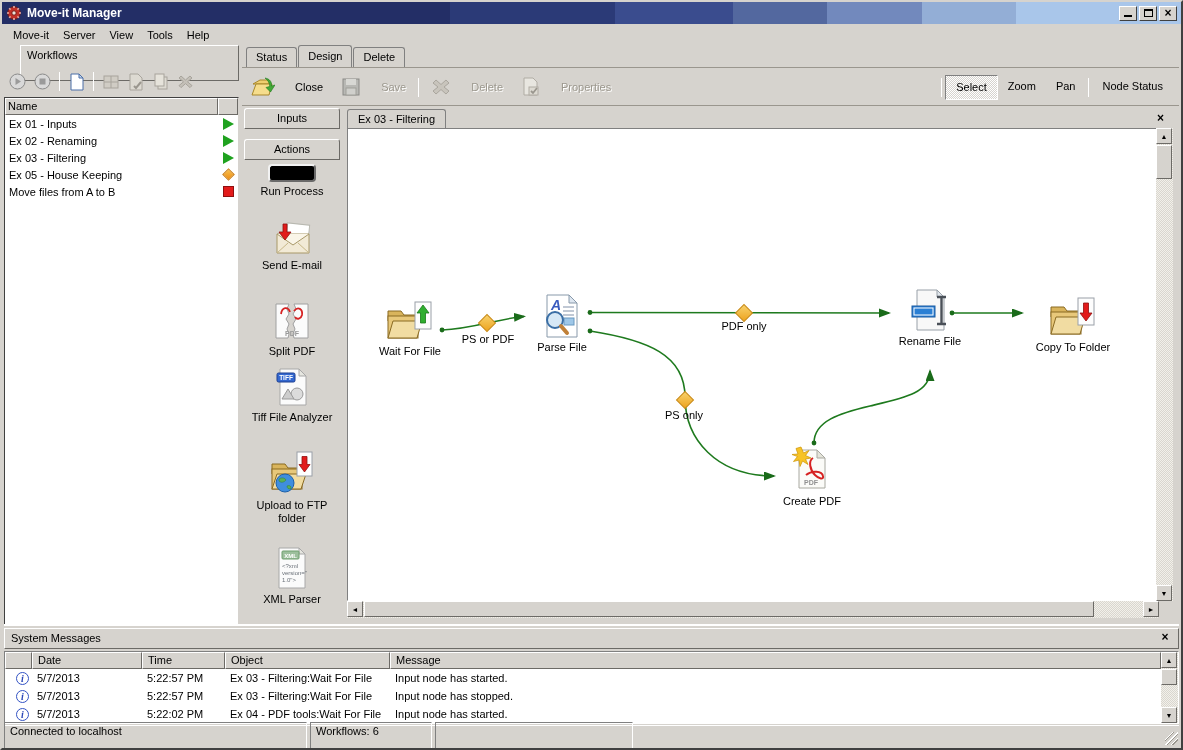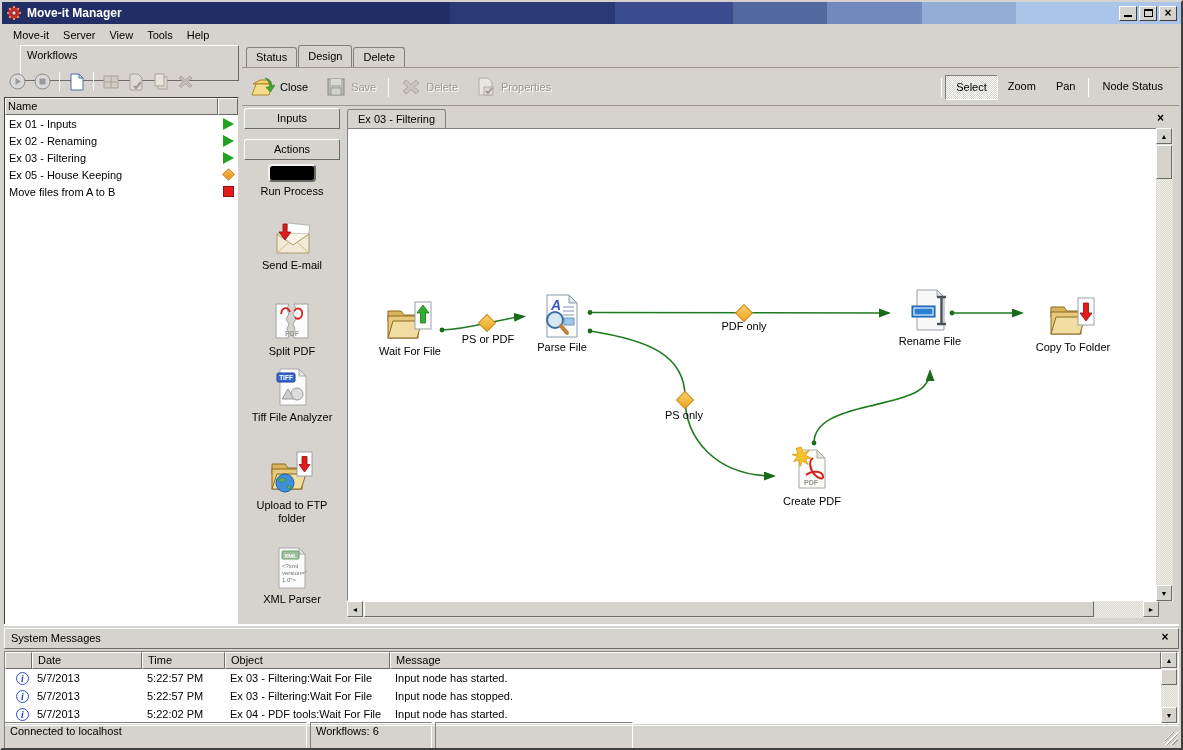--- a/index.html
+++ b/index.html
@@ -52,21 +52,21 @@
 .icon-pause { width:9px; height:9px; background:linear-gradient(135deg,#f8c050,#ed8d12); border:1px solid #c87a10; transform:rotate(45deg); }
 .icon-stop { width:11px; height:11px; background:#e31b1b; border:1px solid #8f1010; }
 
 
 .right-area { position:absolute; left:240px; top:43px; right:2px; bottom:124px; }
 .main-tabs { position:absolute; left:0; top:0; right:0; height:23px; display:flex; align-items:flex-end; padding-left:4px; border-bottom:1px solid #9a968e; }
 .tab { height:20px; line-height:18px; padding:0 9px; border:1px solid #808080; border-bottom:none;
   border-radius:3px 3px 0 0; background:#d6d3ce; margin-right:1px; }
 .tab.active { height:22px; line-height:20px; }
 .design-toolbar { position:absolute; left:0; top:24px; right:0; height:37px; display:flex; align-items:center; border-bottom:1px solid #9a968e; }
-.tbtn { display:flex; align-items:center; gap:5px; height:29px; padding:0 9px; }
+.tbtn { display:flex; align-items:center; gap:20px; height:29px; padding:0 9px; }
 .tbtn .lbl { font-size:11px; }
 .tbtn.disabled .lbl { color:#9c988e; text-shadow:1px 1px 0 #fff; }
 .mode-btn { height:25px; line-height:23px; padding:0 10px; }
 .mode-btn.toggled { border:1px solid; border-color:#808080 #fff #fff #808080; }
 .tb-spacer { flex:1; }
 
 
 .palette { position:absolute; left:2px; top:63px; width:96px; bottom:6px; }
 .pal-tab { height:21px; line-height:19px; text-align:center; border:1px solid;
   border-color:#fff #6c6a66 #6c6a66 #fff; border-radius:3px 3px 0 0; background:#d6d3ce; }

